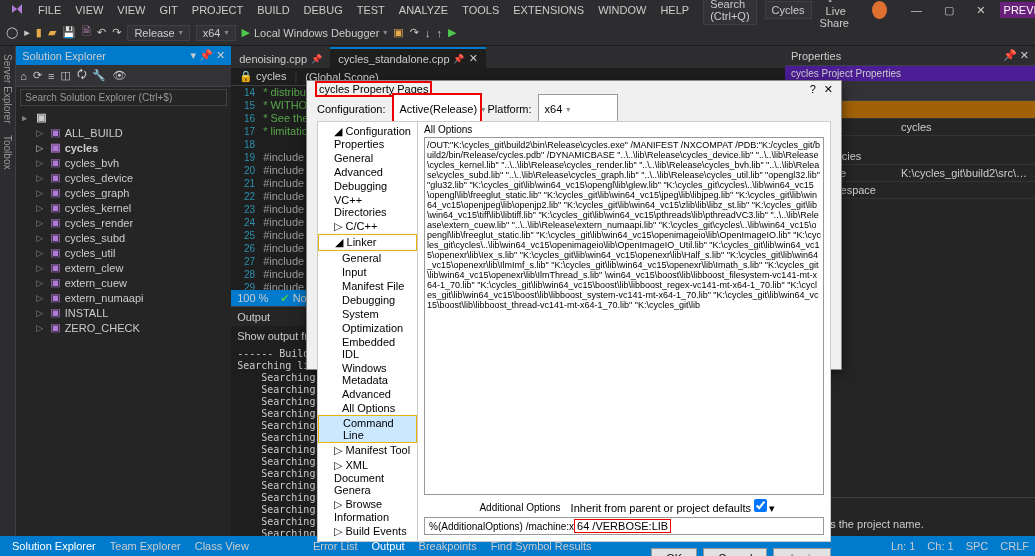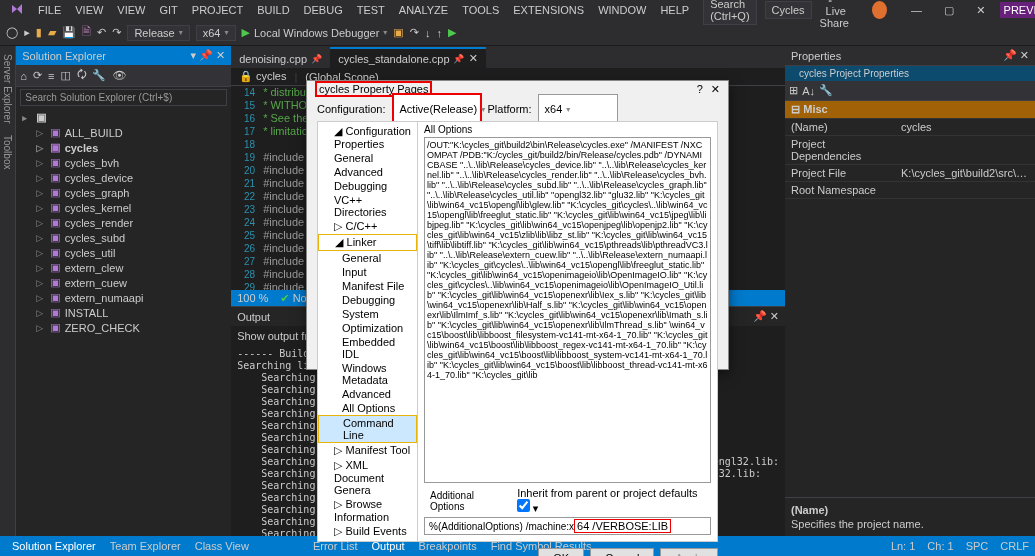--- a/index.html
+++ b/index.html
@@ -36,33 +36,33 @@
 .code-text{position:absolute;left:32px;top:0;font-family:Consolas,monospace;font-size:10px;line-height:13px;white-space:pre;color:#569cd6}
 .code-text .c{color:#57a64a}
 .code-text .k{color:#9b9b9b}
 .cstatus{height:16px;background:#007acc;color:#fff;font-size:10px;display:flex;align-items:center;padding:0 6px;gap:12px}
 .output-section{height:230px;background:#1e1e1e;display:flex;flex-direction:column}
 .out-hdr{height:20px;background:#252526;border-top:1px solid #3f3f46;display:flex;align-items:center;padding:0 6px;justify-content:space-between}
 .out-tools{height:20px;display:flex;align-items:center;padding:0 6px;gap:4px;font-size:10px}
 .out-text{flex:1;padding:2px 6px;font-family:Consolas,monospace;font-size:10px;line-height:12px;white-space:pre;color:#ccc;overflow:hidden}
 .right-pane{width:250px;background:#252526;display:flex;flex-direction:column}
 .prop-hdr{background:#2d2d30;padding:3px 6px;display:flex;justify-content:space-between;align-items:center;border-bottom:1px solid #3f3f46}
-.prop-sub{padding:2px 14px;font-size:10px;background:#0c4a6e}
+.prop-sub{padding:2px 6px;font-size:10px;background:#4c1d95}
 .prop-tools{height:20px;background:#333337;display:flex;align-items:center;padding:0 4px;gap:4px;border-bottom:1px solid #3f3f46}
 .prop-row{display:flex;font-size:10px}
 .prop-row .k{width:110px;padding:2px 6px;background:#252526;border-bottom:1px solid #333}
 .prop-row .v{flex:1;padding:2px 6px;background:#252526;border-bottom:1px solid #333;overflow:hidden;text-overflow:ellipsis}
 .prop-row.h .k,.prop-row.h .v{background:#a16207;font-weight:bold}
 .prop-desc{border-top:1px solid #3f3f46;padding:6px;font-size:10px}
 .prop-desc .n{font-weight:bold;margin-bottom:2px}
 .statusbar{position:absolute;bottom:0;left:0;right:0;height:20px;background:#007acc;display:flex;align-items:center;padding:0 6px;gap:12px;font-size:10px;color:#fff}
 .statusbar .tabs2{display:flex;gap:2px}
 .statusbar .tabs2 span{padding:2px 6px}
 .statusbar .tabs2 span.a{color:#fff}
-.dialog{position:absolute;left:306px;top:80px;width:423px;height:290px;background:#f0f0f0;border:1px solid #888;box-shadow:0 4px 12px rgba(0,0,0,.5);display:flex;flex-direction:column;color:#000}
+.dialog{position:absolute;left:306px;top:80px;width:536px;height:290px;background:#f0f0f0;border:1px solid #888;box-shadow:0 4px 12px rgba(0,0,0,.5);display:flex;flex-direction:column;color:#000}
 .dialog *{color:#000}
 .dlg-title{height:22px;display:flex;align-items:center;padding:0 8px;justify-content:space-between;font-size:11px}
 .dlg-title .hl{border:2px solid #e00;padding:0 2px}
 .dlg-closes{display:flex;gap:8px}
 .dlg-cfg{height:24px;display:flex;align-items:center;padding:0 10px;gap:6px;font-size:11px}
 .dlg-combo{border:1px solid #999;padding:8px 6px;background:#fff;display:flex;align-items:center;gap:4px}
 .dlg-combo.hl{border:2px solid #e00}
 .dlg-btn{border:1px solid #999;padding:2px 8px;background:#e1e1e1}
 .dlg-body{flex:1;border:1px solid #ccc;margin:0 10px 6px;display:flex;background:#fff}
 .dlg-tree{width:100px;border-right:1px solid #ccc;overflow:auto;font-size:10px;padding:2px 0}

